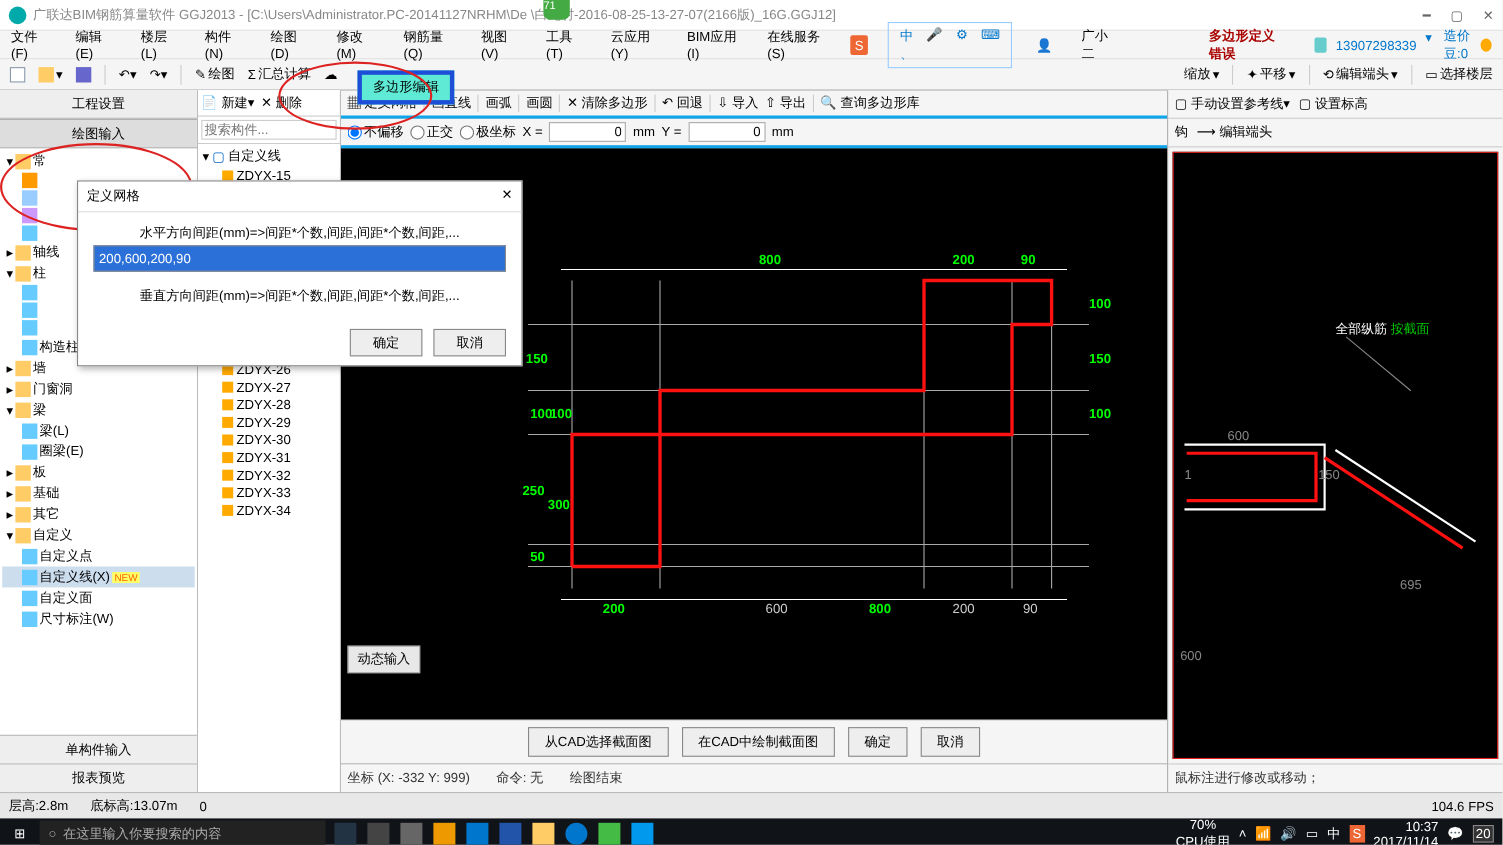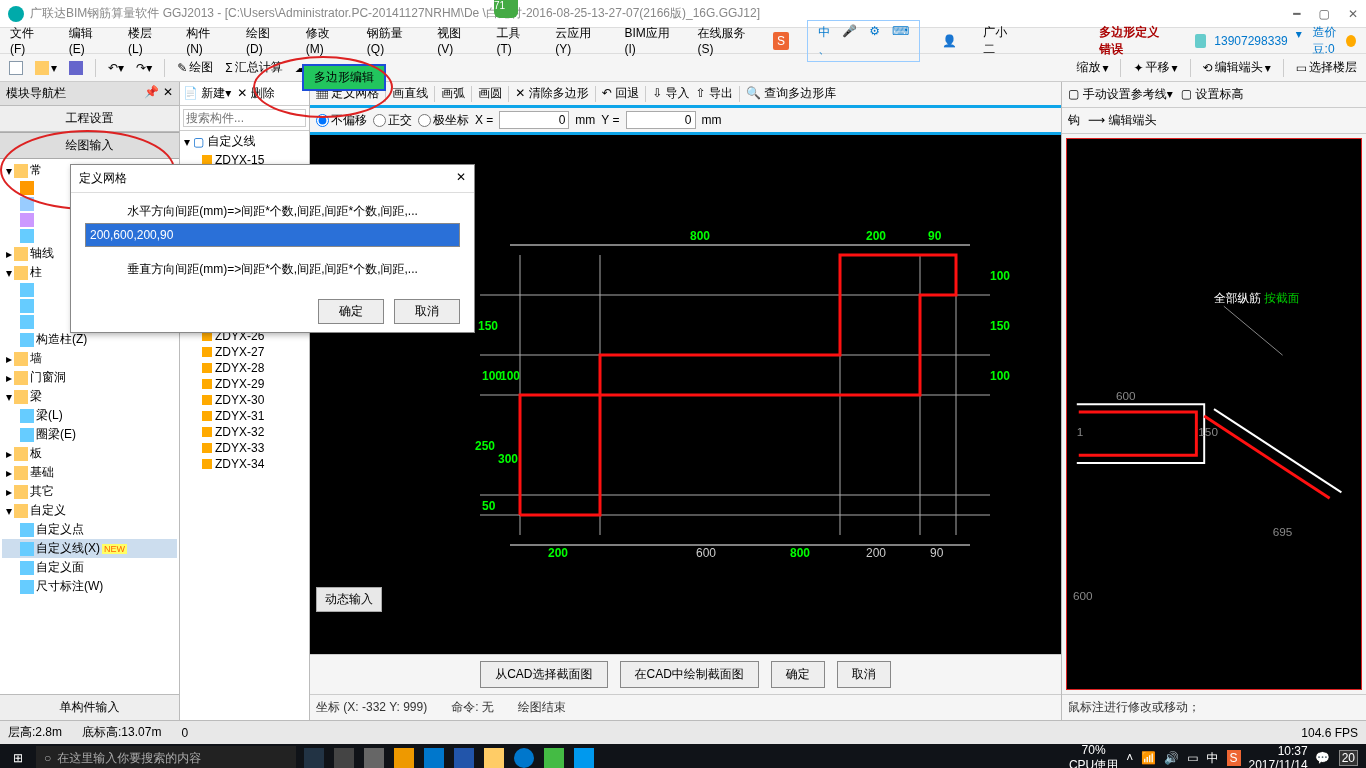--- a/index.html
+++ b/index.html
@@ -95,21 +95,21 @@
 .dialog { position:absolute; left:70px; top:164px; width:405px; background:#fff; border:1px solid #888; box-shadow:2px 2px 6px rgba(0,0,0,.3); z-index:60; }
 .dialog .dtitle { padding:5px 8px; display:flex; justify-content:space-between; border-bottom:1px solid #ddd; }
 .dialog .dbody { padding:10px 14px; }
 .dialog .dbody .lbl { margin-bottom:3px;text-align:center; }
 .dialog .dbody input { width:100%; border:1px solid #888; padding:4px; margin-bottom:14px; }
 .dialog .dbody input.sel { background:#2a70d8; color:#fff; }
 .dialog .dbtns { display:flex; justify-content:flex-end; gap:10px; padding:8px 14px; }
 .dialog .dbtns button { padding:3px 20px; border:1px solid #888; background:#eee; }
 
 
-.poly-title { position:absolute; left:302px; top:64px; background:#22c55e; border:2px solid #1d4ed8; padding:3px 10px; z-index:40; }
+.poly-title { position:absolute; left:325px; top:64px; background:#5eead4; border:4px solid #1d4ed8; padding:3px 10px; z-index:40; }
 
 
 .green-badge { position:absolute; left:494px; top:0; width:24px;height:18px; background:#4a4; color:#fff; text-align:left; border-radius:0 0 6px 6px; z-index:70; font-size:10px; }
 
 </style>
 </head>
 <body>
 
 <div class="green-badge">71</div>
 
@@ -177,24 +177,20 @@
   <span class="tbtn">⟲ <span>编辑端头</span>▾</span>
   <span class="sep"></span>
   <span class="tbtn">▭ <span>选择楼层</span></span>
 </div>
 
 <div class="poly-title">多边形编辑</div>
 
 <div class="main">
 
   <div class="leftnav">
-    <div class="hdr">
-        <span>模块导航栏</span>
-        <span>📌 ✕</span>
-      </div>
     <div class="tab-btn">工程设置</div>
     <div class="tab-btn sel">绘图输入</div>
     <div class="tree">
       <div class="node">
           <span>▾</span>
           <span class="fico"></span>
           <span>常</span>
         </div>
       <div class="node indent1">
           <span class="lico" style="background:#f90"></span>
@@ -287,20 +283,21 @@
           <span class="lico"></span>
           <span>自定义面</span>
         </div>
       <div class="node indent1">
           <span class="lico"></span>
           <span>尺寸标注(W)</span>
         </div>
     </div>
     <div class="bottom-tabs">
       <div>单构件输入</div>
+      <div>报表预览</div>
     </div>
   </div>
 
   <div class="complist">
     <div class="toolbar2">
       <span>📄 <span>新建</span>▾</span>
       <span>✕ <span>删除</span></span>
     </div>
     <div class="search"><input placeholder="搜索构件..." style=""></div>
     <div class="items">

